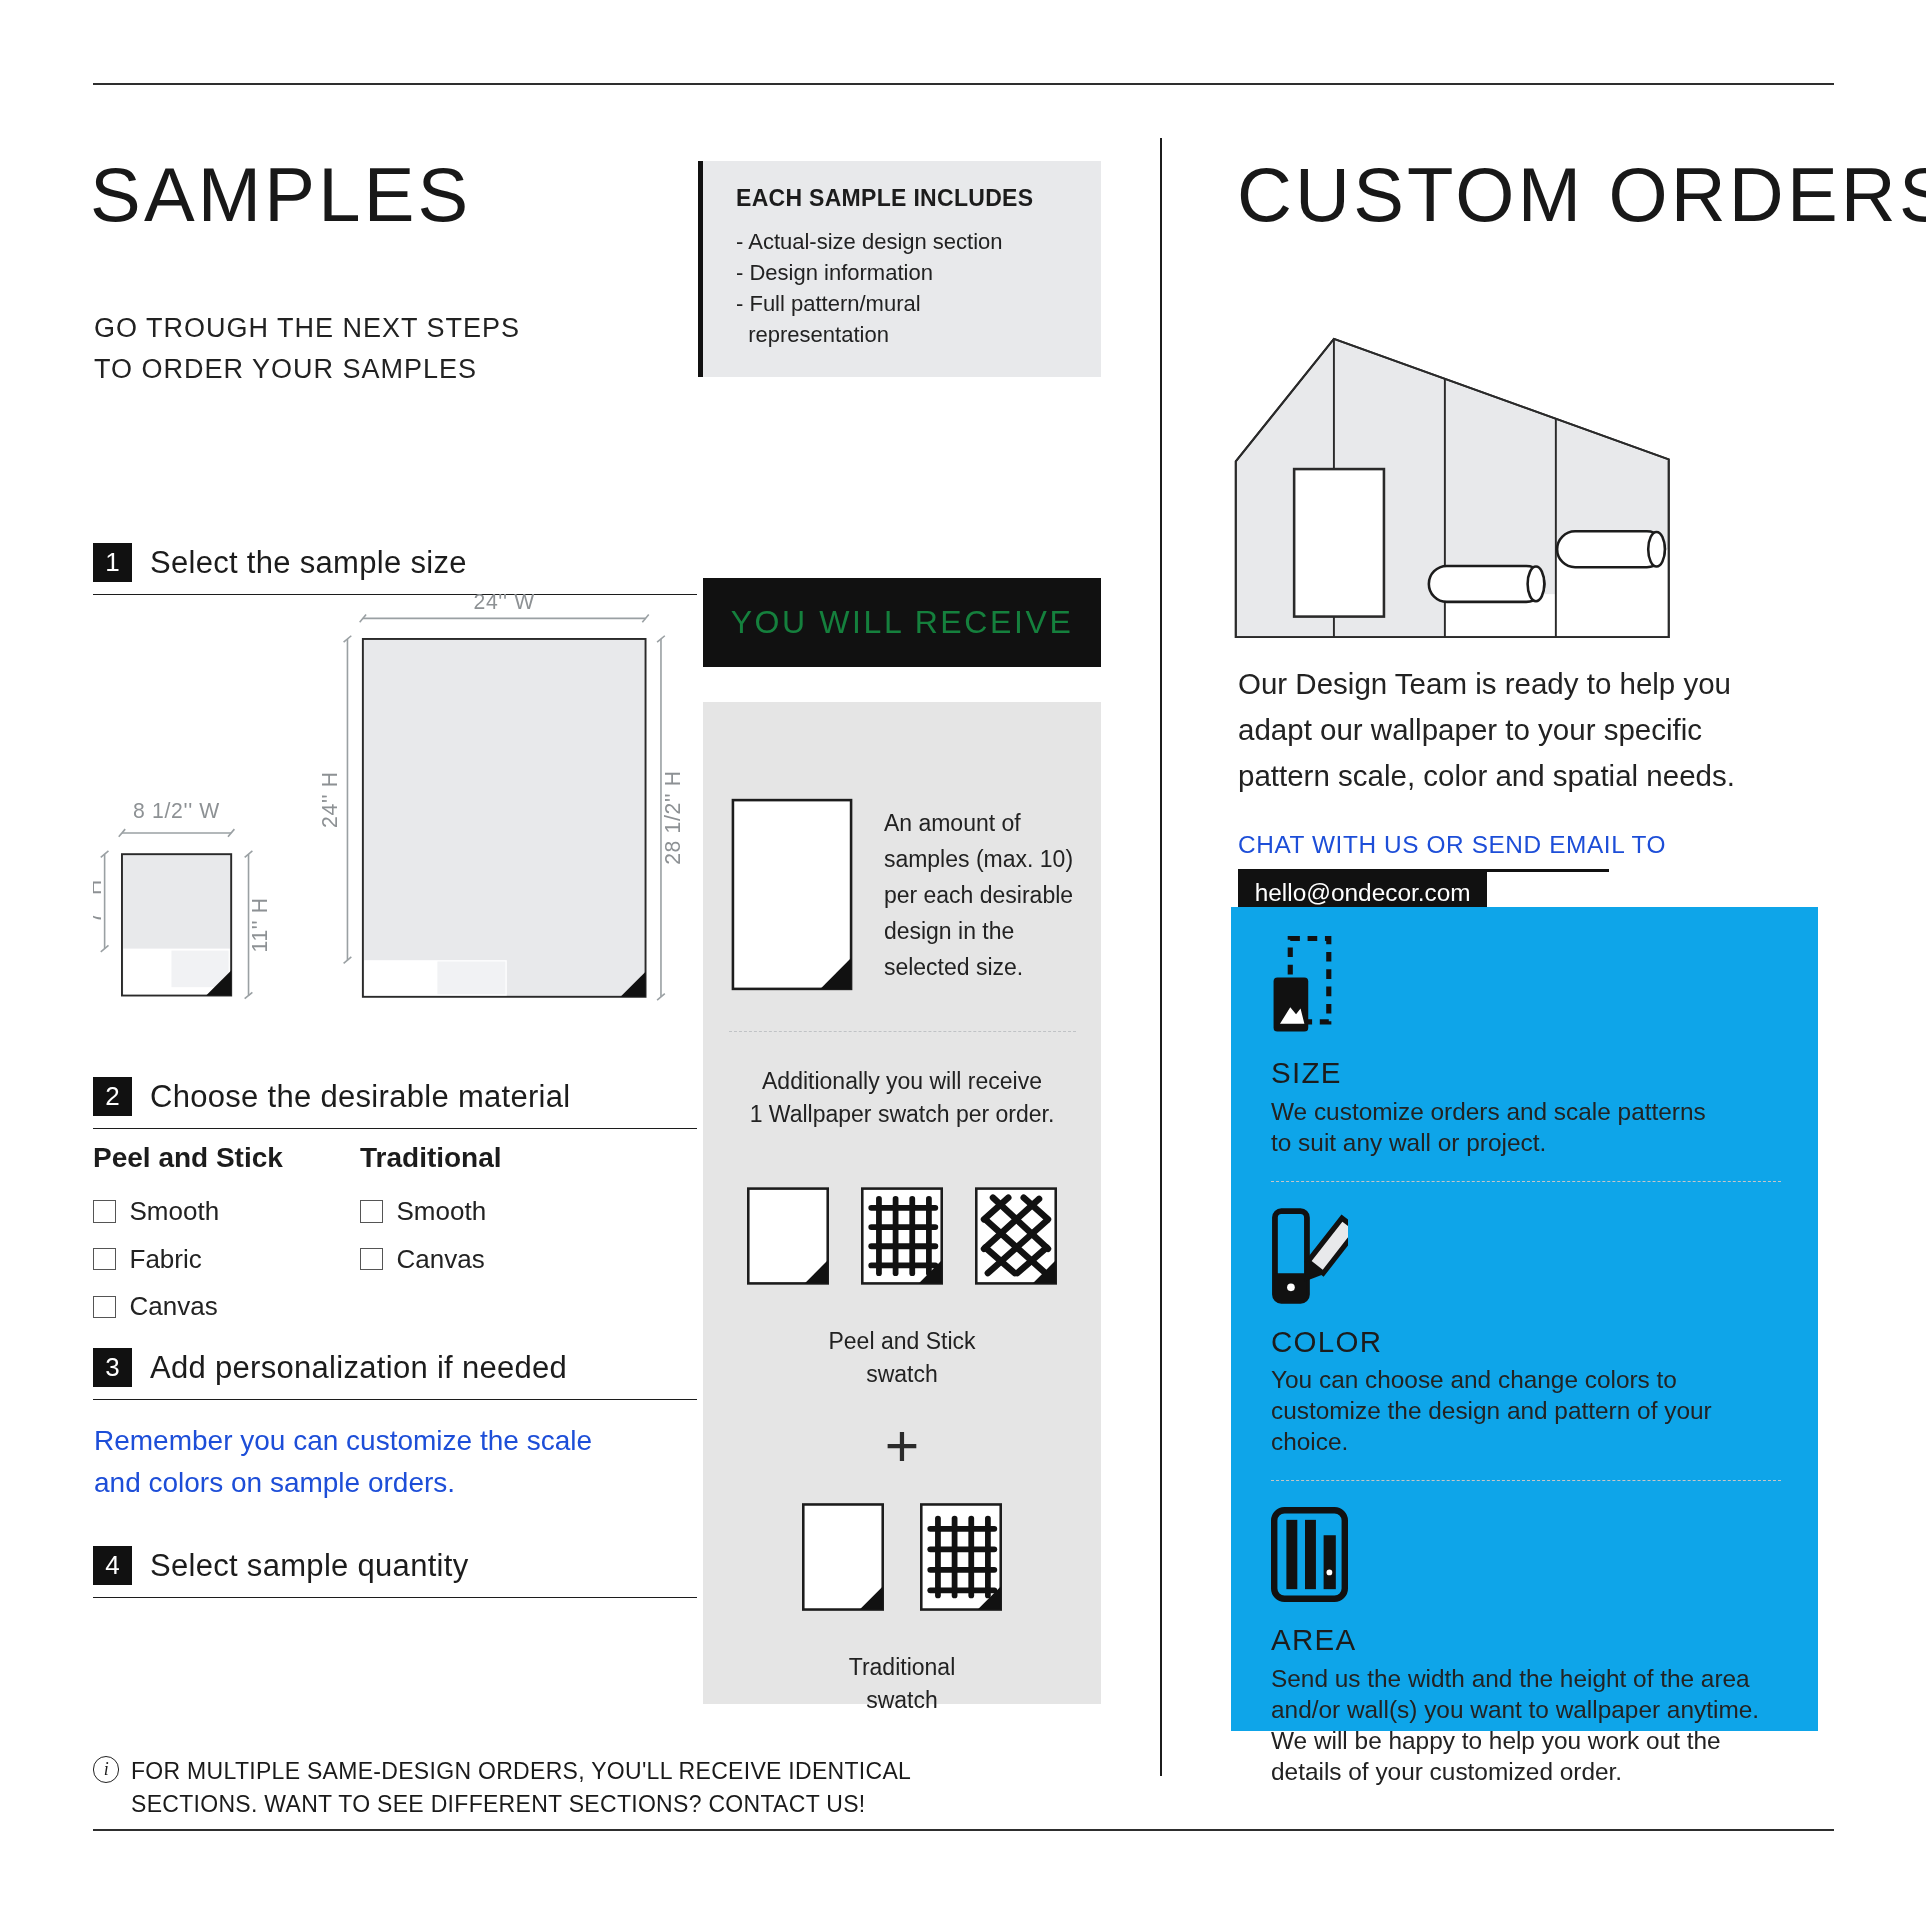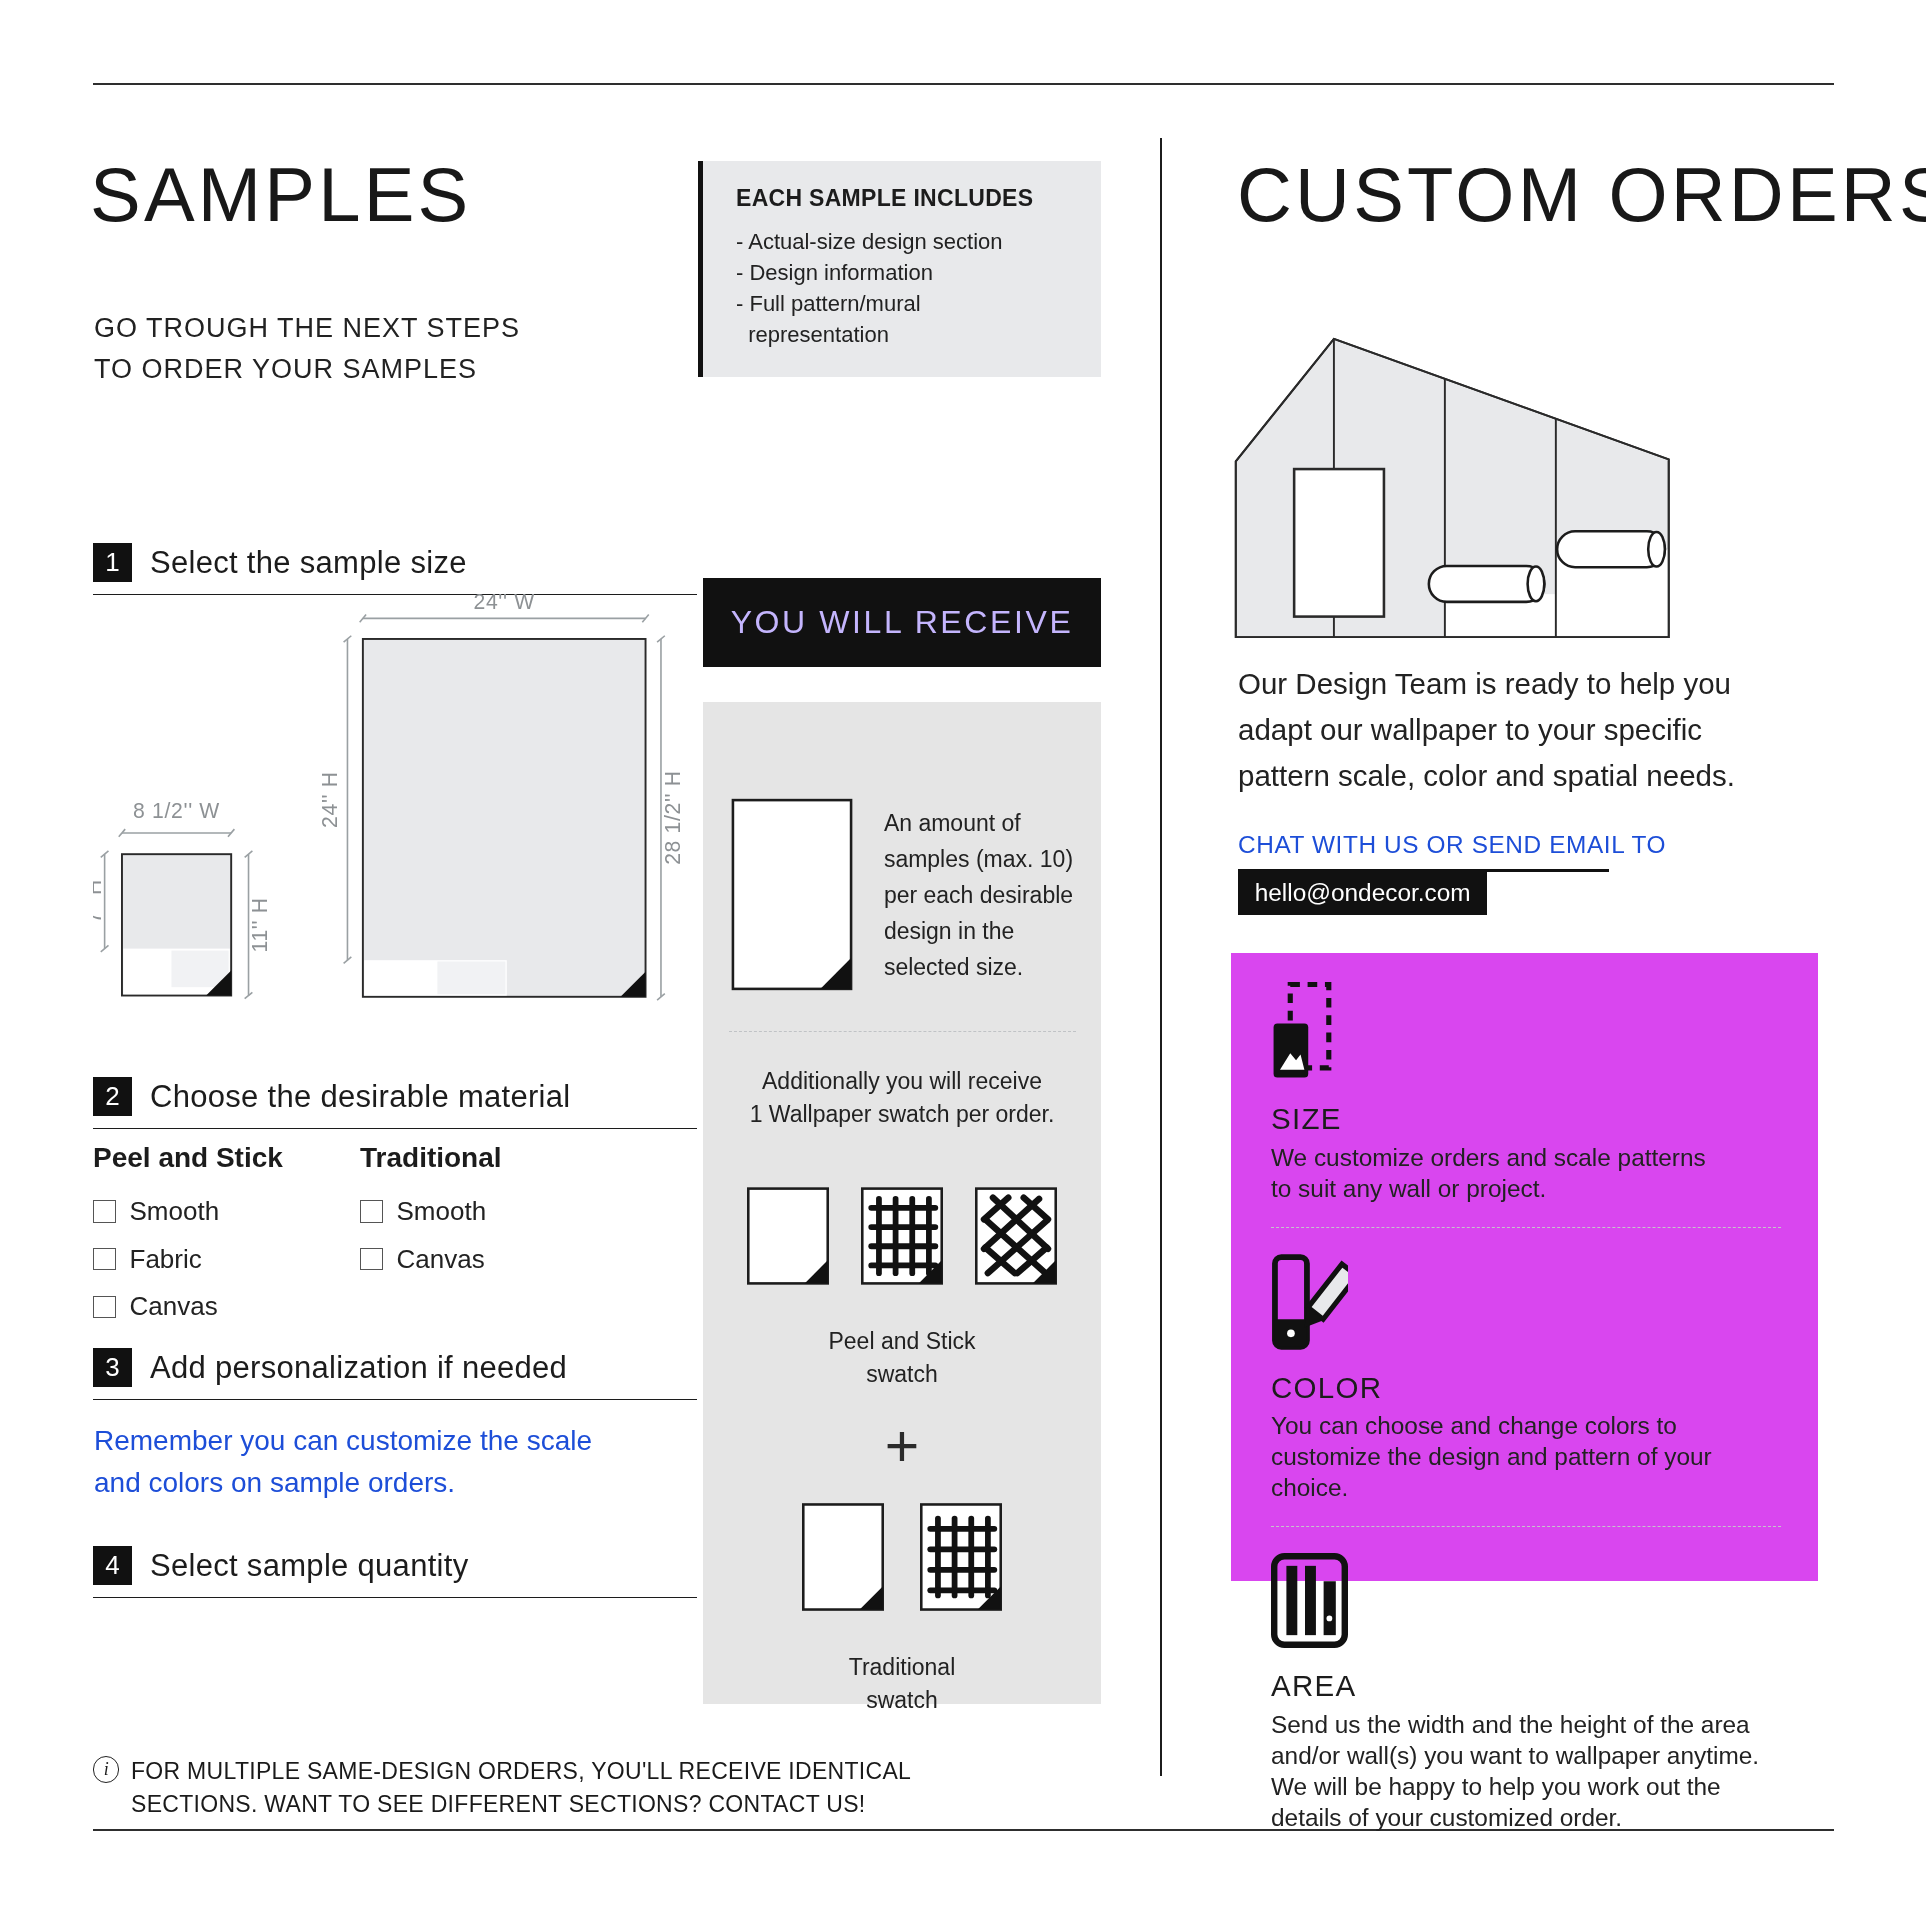--- a/index.html
+++ b/index.html
@@ -36,41 +36,41 @@
   .footnote .txt{font-size:23px;line-height:1.45;letter-spacing:0.3px;color:#1a1a1a;}
 
   
   #includes{position:absolute;left:698px;top:161px;width:403px;box-sizing:border-box;
         background:#e8e9eb;border-left:5.1px solid #111;padding:24.4px 19px 27px 33px;}
   #includes .ttl{font-size:23px;font-weight:bold;margin-bottom:14px;letter-spacing:0.3px;}
   #includes .it{font-size:22px;line-height:31px;white-space:pre-wrap;color:#222;}
 
   
   #receive-bar{position:absolute;left:703px;top:578px;width:398px;height:89px;background:#111;
-        color:#c4b5fd;display:flex;align-items:center;justify-content:center;font-size:32px;letter-spacing:2.6px;}
+        color:#15803d;display:flex;align-items:center;justify-content:center;font-size:32px;letter-spacing:2.6px;}
   #receive-body{position:absolute;left:703px;top:702px;width:398px;height:1002px;background:#e5e5e5;
         box-sizing:border-box;padding-top:96px;}
   .paper-row{display:flex;justify-content:center;align-items:center;gap:31px;}
   .amount{font-size:23px;line-height:36px;color:#222;}
   .dash-sep{border-top:1.9px dashed #c0c3c6;width:347px;margin:40px auto 0;}
   .add-text{margin-top:33px;text-align:center;font-size:23px;line-height:33px;color:#222;}
   .sw-row{margin-top:56px;display:flex;justify-content:center;gap:32px;}
   .sw-row.trad{margin-top:27px;gap:36px;}
   .sw-label{margin-top:40px;text-align:center;font-size:23px;line-height:33px;color:#222;}
   .plus{margin-top:26px;text-align:center;font-size:59px;font-weight:300;color:#2b2b2b;line-height:59px;}
 
   
   #custom-title{left:1237px;top:151px;}
   .intro{position:absolute;left:1238px;top:661px;width:610px;font-size:29.5px;line-height:46px;color:#222;}
   #chat{position:absolute;left:1238px;top:831px;}
   #chat .lbl{font-size:24.4px;letter-spacing:0.6px;color:#1d4ed8;}
   #chat .u{width:371px;height:2.6px;background:#111;margin-top:10.3px;}
   #email-box{display:inline-block;background:#111;color:#fff;font-size:24.4px;padding:7px 16.7px 8.3px;}
 
-  #gray-features{position:absolute;left:1231px;top:953px;width:587px;height:628px;background:#d946ef;
+  #gray-features{position:absolute;left:1231px;top:907px;width:587px;height:824px;background:#0ea5e9;
         box-sizing:border-box;padding:28px 37px 29.5px 40px;}
   .feat-name{margin-top:19px;font-size:29.5px;letter-spacing:1.3px;color:#1c1c1c;line-height:31px;}
   .feat-body{margin-top:7.7px;font-size:24.4px;line-height:31px;color:#222;}
   .gsep{border-top:1.9px dashed #c3c6c8;margin:23px 0 26px;}
 
   svg{display:block;}
   .dimline{stroke:#9aa0a3;stroke-width:2.5;}
   .dimtxt{fill:#8d9194;font-size:33px;letter-spacing:1px;}
 </style>
 </head>

